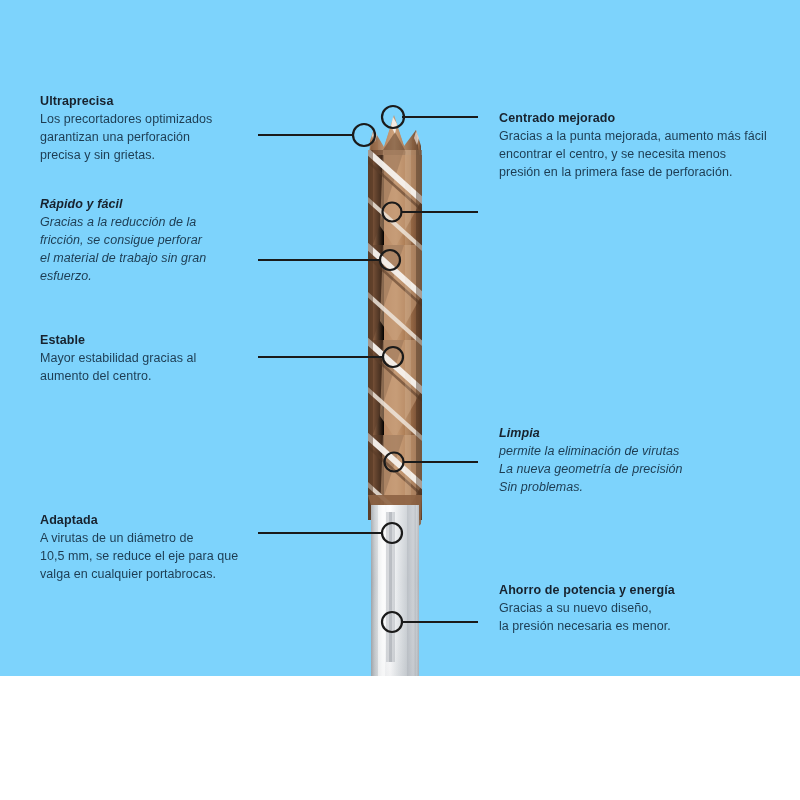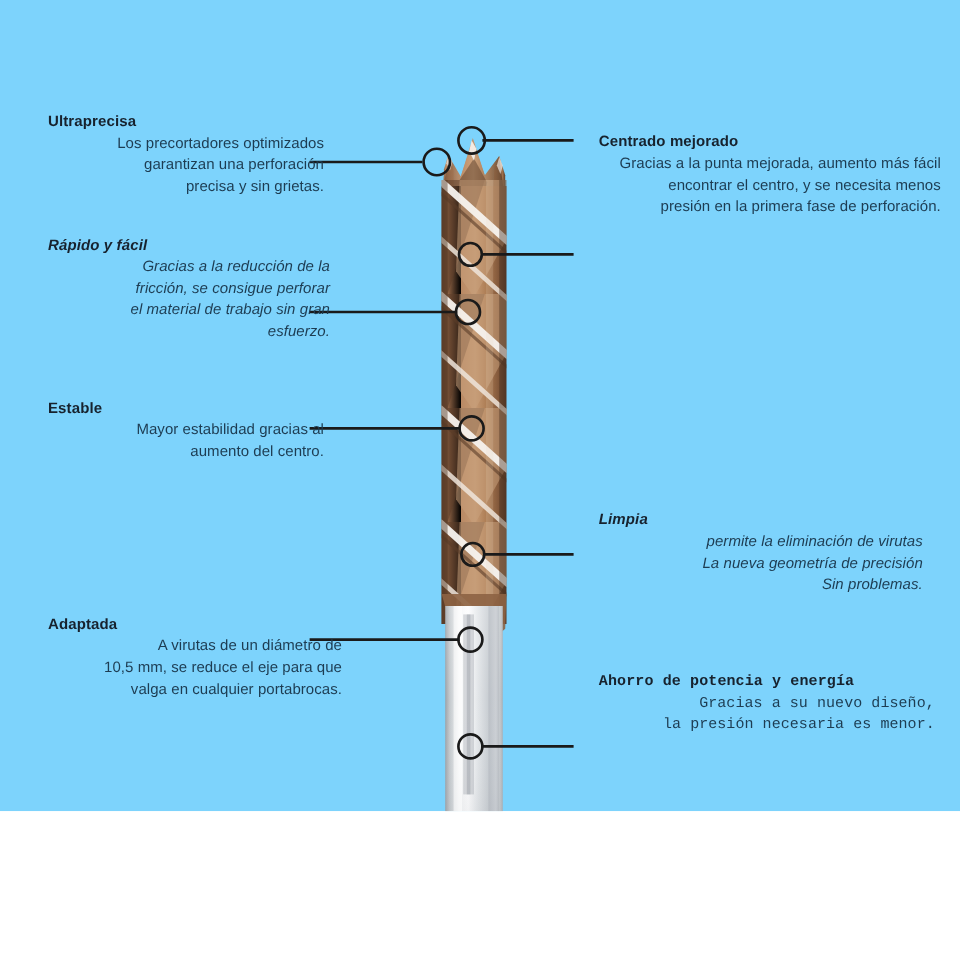--- a/index.html
+++ b/index.html
@@ -34,21 +34,20 @@
     font-size: 12.5px;
     font-weight: normal;
     color: #1d3c52;
     line-height: 18px;
     letter-spacing: 0.05px;
     margin: 0;
   }
   .callout-body span {
     display: block;
     white-space: nowrap;
-    text-align: right;
   }
 
   
   .leader-svg {
     position: absolute;
     left: 0;
     top: 0;
     width: 800px;
     height: 800px;
     pointer-events: none;
@@ -271,21 +270,21 @@
 
   <div class="callout" style="left:499px; top:425px; width:270px;font-style:italic;">
     <div class="callout-title">Limpia</div>
     <div class="callout-body">
       <span>permite la eliminación de virutas</span>
       <span>La nueva geometría de precisión</span>
       <span>Sin problemas.</span>
     </div>
   </div>
 
-  <div class="callout" style="left:499px; top:560px; width:280px;font-family:Liberation Mono, monospace;">
+  <div class="callout" style="left:499px; top:582px; width:280px;">
     <div class="callout-title">Ahorro de potencia y energía</div>
     <div class="callout-body">
       <span>Gracias a su nuevo diseño,</span>
       <span>la presión necesaria es menor.</span>
     </div>
   </div>
 
 </div>
 
 </body></html>

